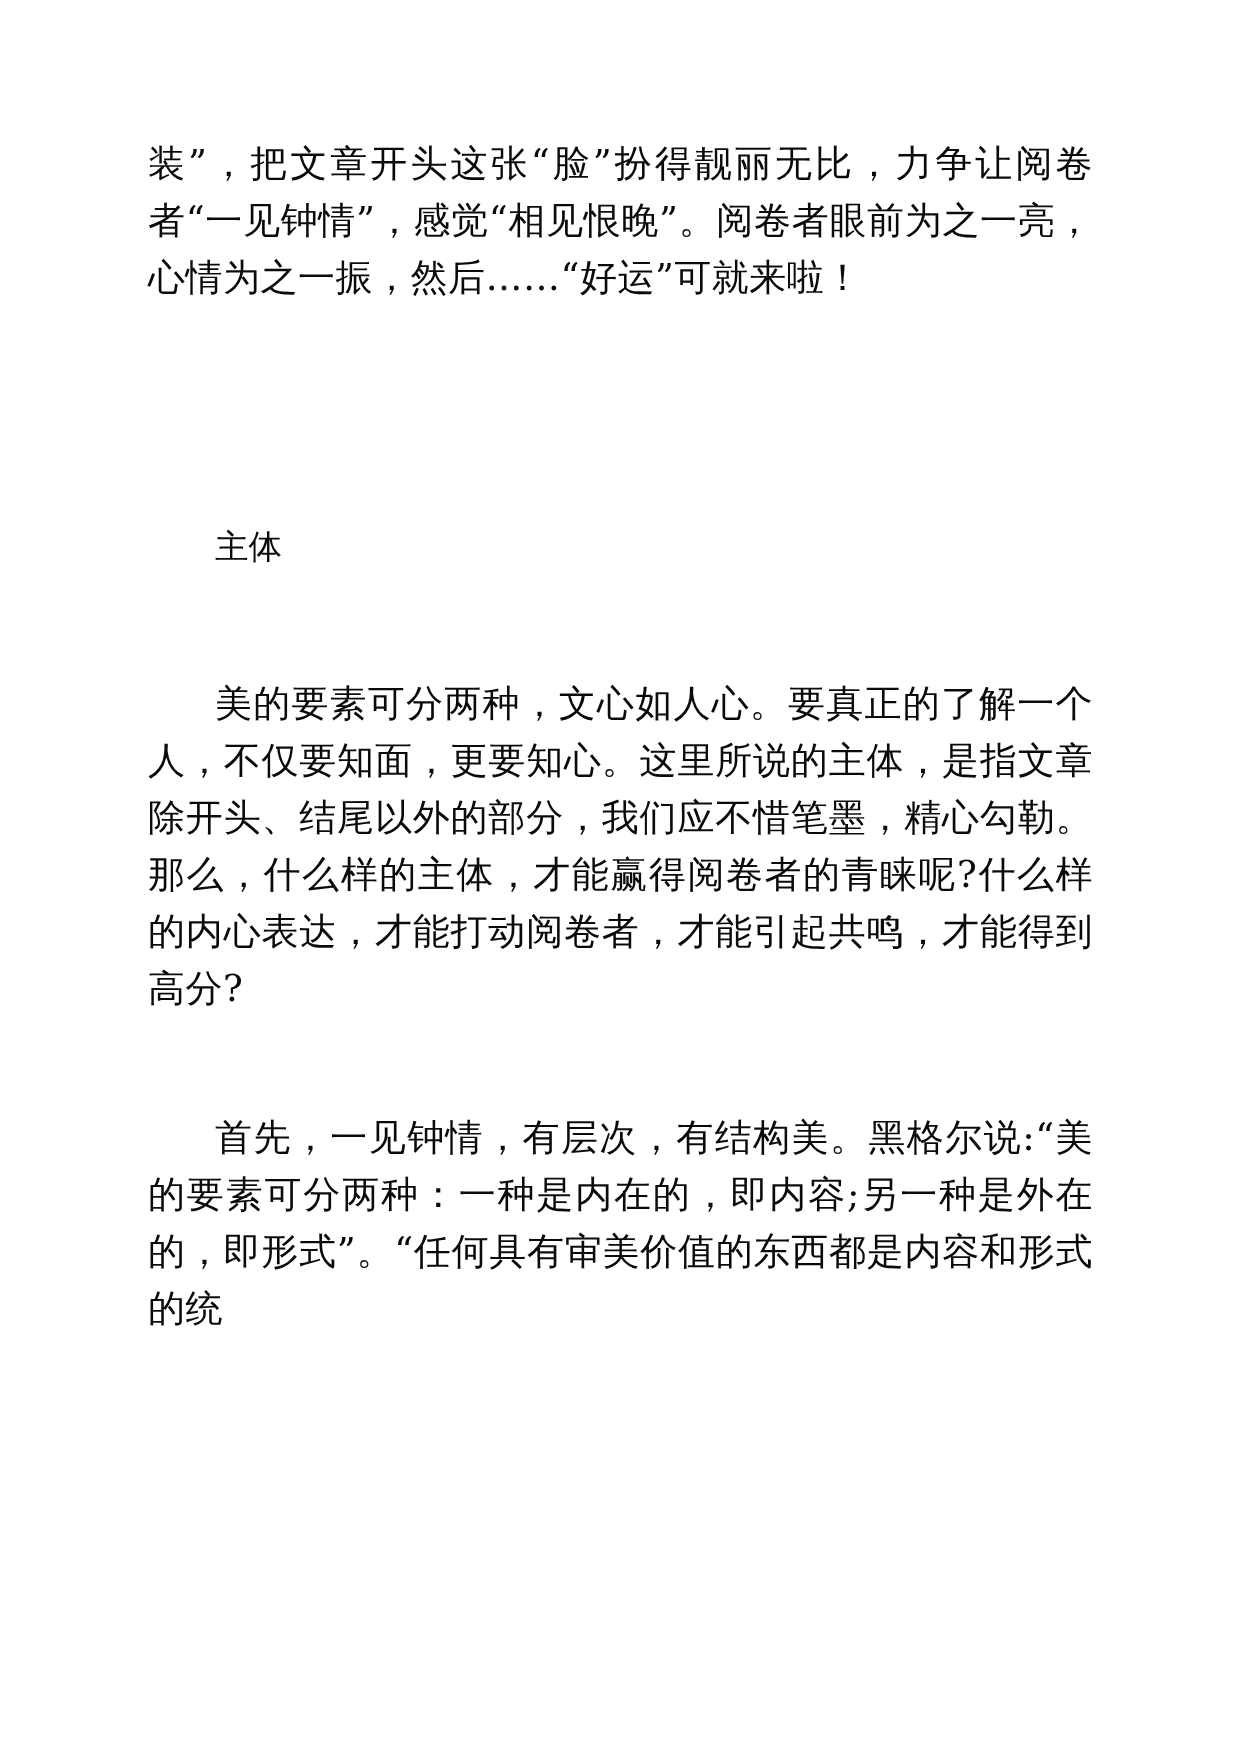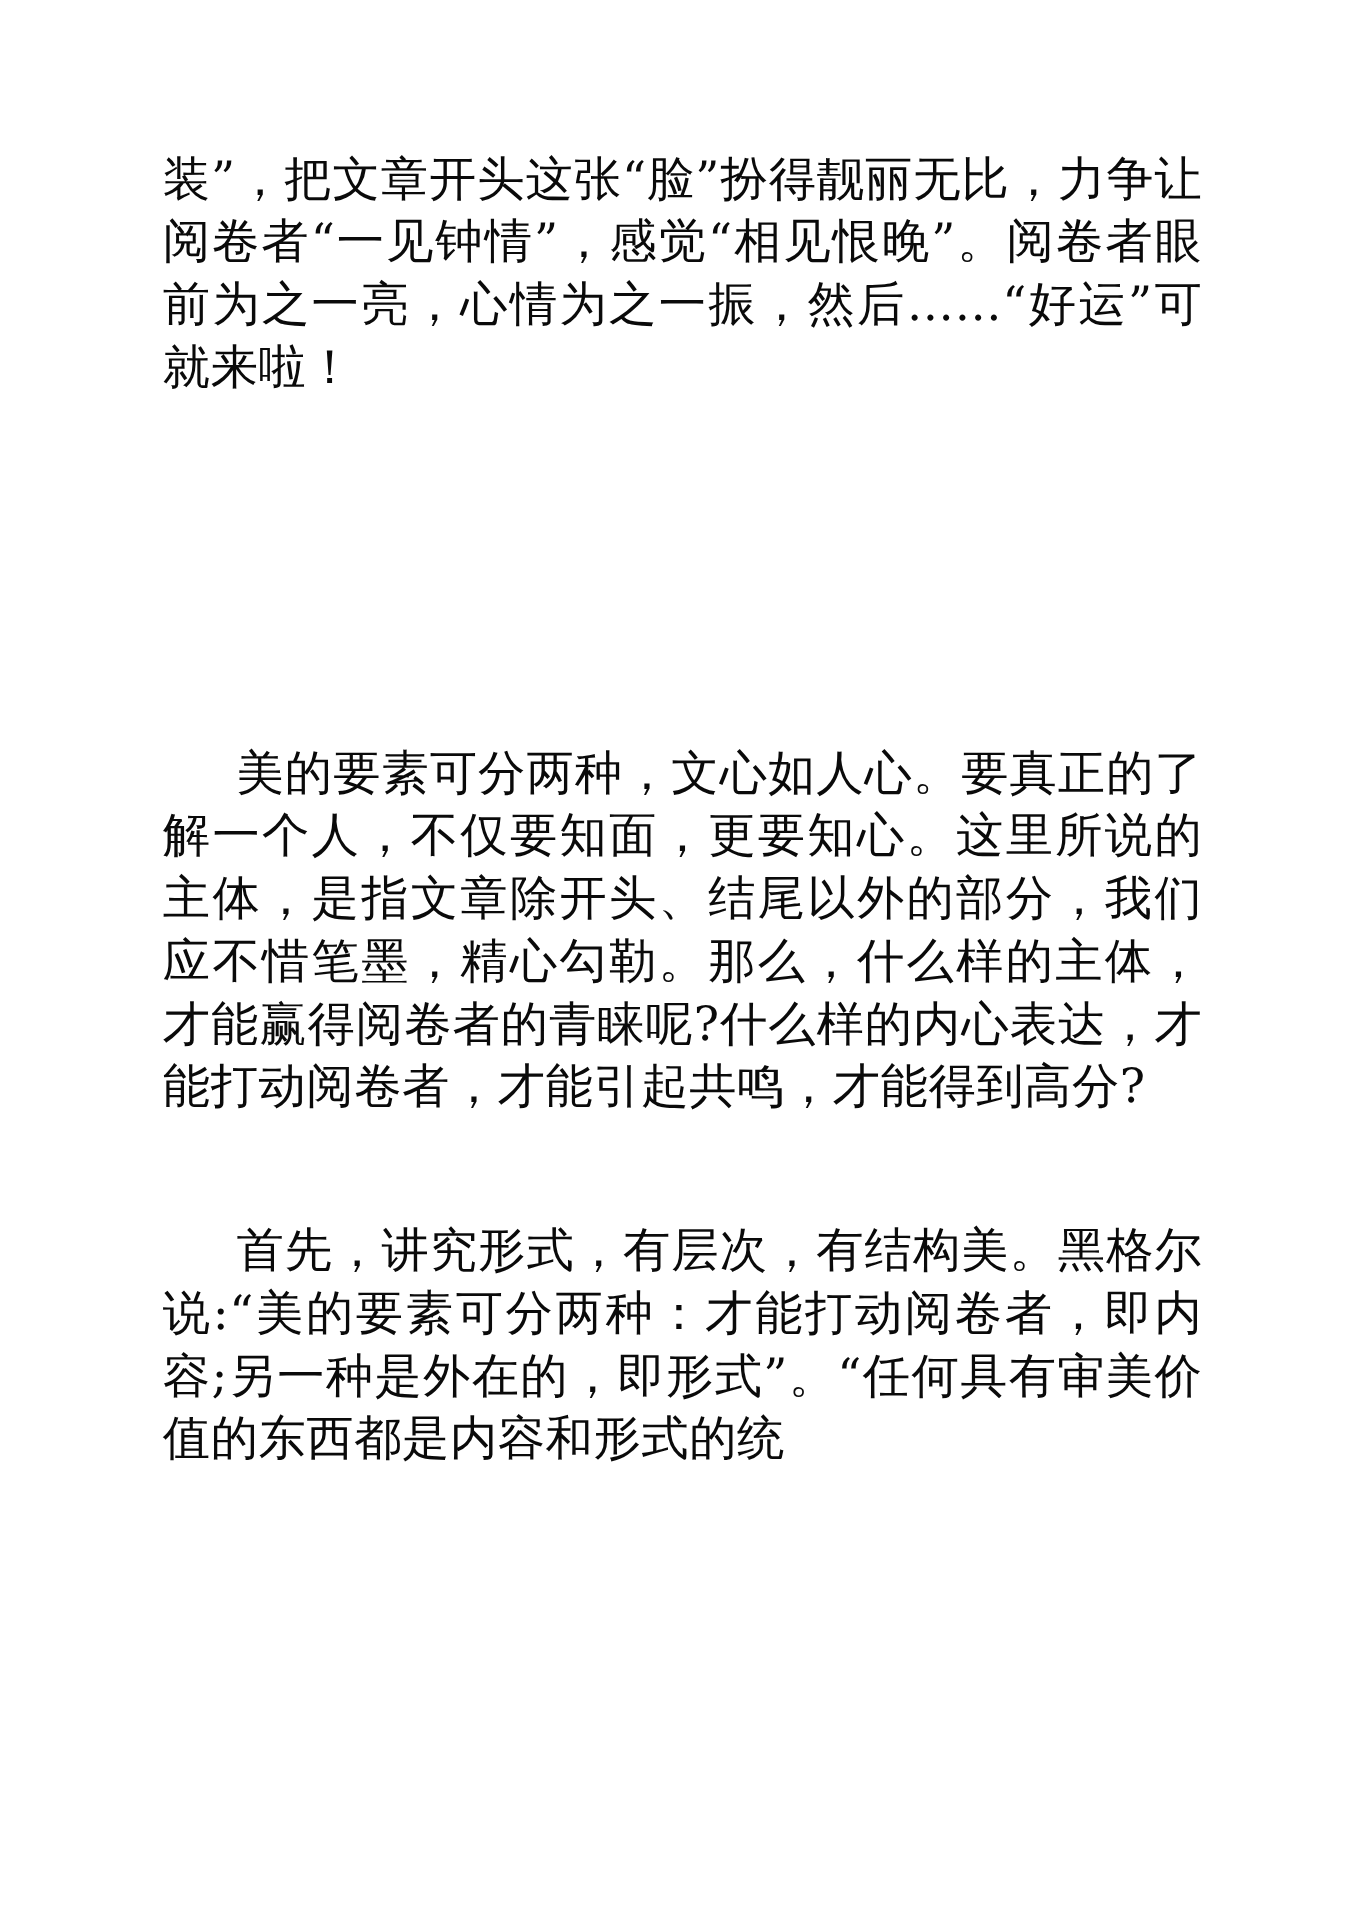--- a/index.html
+++ b/index.html
@@ -20,21 +20,21 @@
     width: 1241px;
     height: 1754px;
     padding: 135px 148px 0 148px;
     background: #ffffff;
   }
   .doc-body {
     width: 100%;
   }
   p.para {
     margin: 0;
-    font-size: 43px;
+    font-size: 37px;
     line-height: 57px;
     letter-spacing: 0.5px;
     text-align: justify;
     text-justify: inter-character;
     color: #0a0a0a;
     font-family: "DejaVu Serif", "Liberation Serif", serif;
   }
   p.indent {
     text-indent: 67px;
   }
@@ -62,23 +62,24 @@
 <div class="page">
   <div class="doc-body">
 
     <p class="para">装”，把文章开头这张“脸”扮得靓丽无比，力争让阅卷者“一见钟情”，感觉“相见恨晚”。阅卷者眼前为之一亮，心情为之一振，然后……“好运”可就来啦！</p>
 
     <div class="spacer-lg"></div>
 
 
     <div class="spacer-md"></div>
 
+    <p class="heading">主体</p>
 
     <div class="spacer-md"></div>
 
     <p class="para indent">美的要素可分两种，文心如人心。要真正的了解一个人，不仅要知面，更要知心。这里所说的主体，是指文章除开头、结尾以外的部分，我们应不惜笔墨，精心勾勒。那么，什么样的主体，才能赢得阅卷者的青睐呢?什么样的内心表达，才能打动阅卷者，才能引起共鸣，才能得到高分?</p>
 
     <div class="spacer-sm"></div>
 
-    <p class="para indent">首先，讲究形式，有层次，有结构美。黑格尔说:“美的要素可分两种：才能打动阅卷者，即内容;另一种是外在的，即形式”。“任何具有审美价值的东西都是内容和形式的统</p>
+    <p class="para indent">首先，一见钟情，有层次，有结构美。黑格尔说:“美的要素可分两种：一种是内在的，即内容;另一种是外在的，即形式”。“任何具有审美价值的东西都是内容和形式的统</p>
 
   </div>
 </div>
 
 </body></html>

